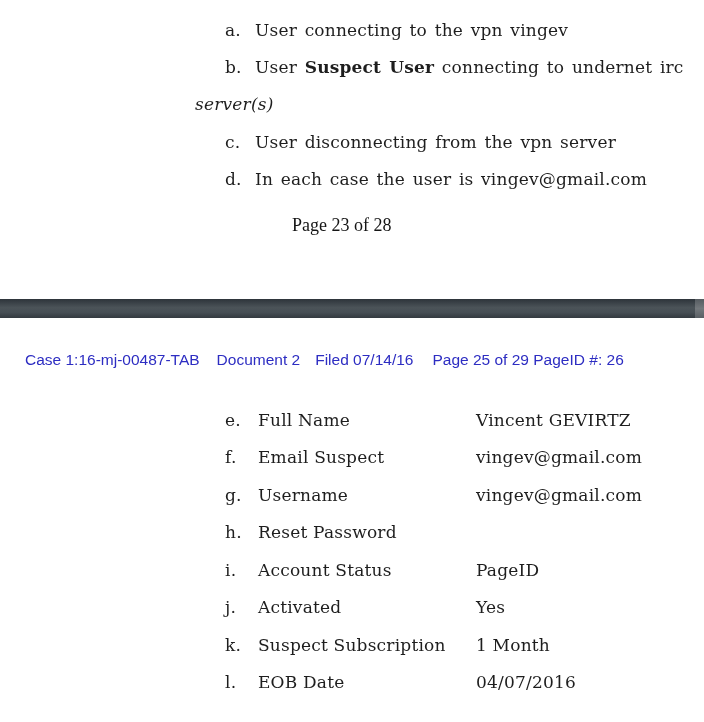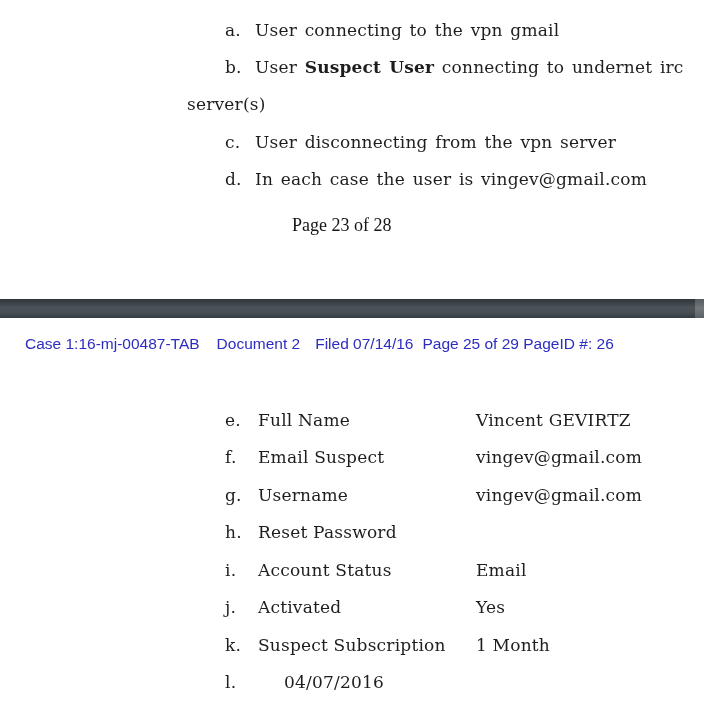--- a/index.html
+++ b/index.html
@@ -32,24 +32,25 @@
   .letter-cell {
     display: inline-block;
     width: 30px;
     flex: 0 0 30px;
   }
   .bold {
     font-weight: 700;
   }
   .continuation-line {
     position: absolute;
-    left: 187px;
+    left: 195px;
     font-size: 17px;
     letter-spacing: 0.2px;
     white-space: nowrap;
+    font-style: italic;
   }
   .page-footer {
     position: absolute;
     left: 292px;
     top: 215px;
     font-family: "Liberation Serif", serif;
     font-size: 18px;
     color: #151515;
     white-space: nowrap;
   }
@@ -78,22 +79,22 @@
     left: 25px;
     top: 335px;
     display: flex;
     align-items: flex-end;
     font-family: "Liberation Sans", sans-serif;
     font-size: 15.5px;
     color: #2d2dc2;
     white-space: nowrap;
   }
   .stamp-seg-case { margin-right: 17px; }
-  .stamp-seg-doc  { margin-right: 15px; }
-  .stamp-seg-filed{ margin-right: 9px; }
+  .stamp-seg-doc  { margin-right: 15px; margin-top: 16px; }
+  .stamp-seg-filed{ margin-right: 19px; }
 
   
   .detail-row {
     position: absolute;
     left: 225px;
     display: flex;
     align-items: baseline;
     font-size: 17px;
     letter-spacing: 0.2px;
     white-space: nowrap;
@@ -113,21 +114,21 @@
     margin-left: 26px;
   }
 </style>
 </head>
 <body>
 
 <div id="screen">
 
   <div class="doc-line" style="top:20px">
     <span class="letter-cell">a.</span>
-    <span>User connecting to the vpn gmail</span>
+    <span>User connecting to the vpn vingev</span>
   </div>
 
   <div class="doc-line" style="top:57px">
     <span class="letter-cell">b.</span>
     <span><span>User </span><span class="bold">Suspect User</span><span> connecting to undernet irc</span></span>
   </div>
 
   <div class="continuation-line" style="top:94px">server(s)</div>
 
   <div class="doc-line" style="top:132px">
@@ -173,33 +174,34 @@
 
   <div class="detail-row" style="top:522px">
     <span class="row-letter">h.</span>
     <span class="row-label">Reset Password</span>
     <span class="row-value"></span>
   </div>
 
   <div class="detail-row" style="top:560px">
     <span class="row-letter">i.</span>
     <span class="row-label">Account Status</span>
-    <span class="row-value">Email</span>
+    <span class="row-value">PageID</span>
   </div>
 
   <div class="detail-row" style="top:597px">
     <span class="row-letter">j.</span>
     <span class="row-label">Activated</span>
     <span class="row-value">Yes</span>
   </div>
 
   <div class="detail-row" style="top:635px">
     <span class="row-letter">k.</span>
     <span class="row-label">Suspect Subscription</span>
     <span class="row-value">1 Month</span>
   </div>
 
   <div class="detail-row" style="top:672px">
     <span class="row-letter">l.</span>
+    <span class="row-label">EOB Date</span>
     <span class="row-value">04/07/2016</span>
   </div>
 
 </div>
 
 </body></html>

